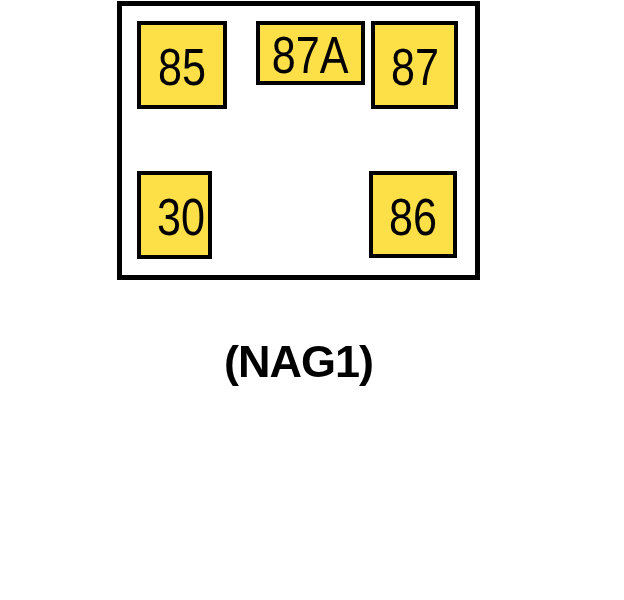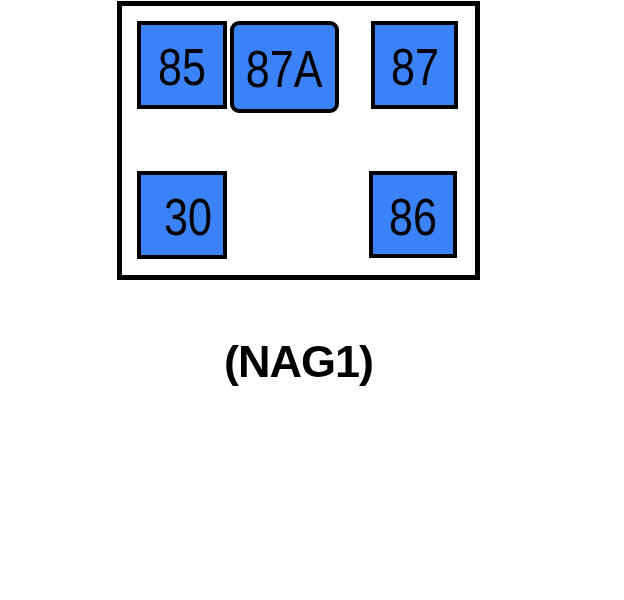--- a/index.html
+++ b/index.html
@@ -23,40 +23,40 @@
     width: 363px;
     height: 279px;
     border: 5px solid #000000;
     box-sizing: border-box;
     background: #ffffff;
   }
   .pin {
     position: absolute;
     border: 4px solid #000000;
     box-sizing: border-box;
-    background: #3b82f6;
+    background: #fde047;
     display: flex;
     align-items: center;
     justify-content: center;
   }
   .pin-label {
     display: inline-block;
     font-size: 52px;
     font-weight: 400;
     line-height: 1;
     white-space: nowrap;
     transform: scaleX(0.83);
     transform-origin: center;
     padding-top: 4px;
   }
   
   .pin-85  { left: 15px;  top: 15px;  width: 90px;  height: 88px; }
-  .pin-87a { left: 108px; top: 15px;  width: 109px; height: 92px; border-radius: 9px; }
+  .pin-87a { left: 134px; top: 15px;  width: 109px; height: 64px; }
   .pin-87  { left: 249px; top: 15px;  width: 87px;  height: 88px; }
-  .pin-30  { left: 15px;  top: 165px; width: 90px;  height: 88px; padding-left: 12px; }
+  .pin-30  { left: 15px;  top: 165px; width: 75px;  height: 88px; padding-left: 12px; }
   .pin-86  { left: 247px; top: 165px; width: 88px;  height: 87px; }
 
   .caption {
     position: absolute;
     left: 117px;
     top: 328px;
     width: 363px;
     text-align: center;
     font-size: 45px;
     font-weight: 700;

